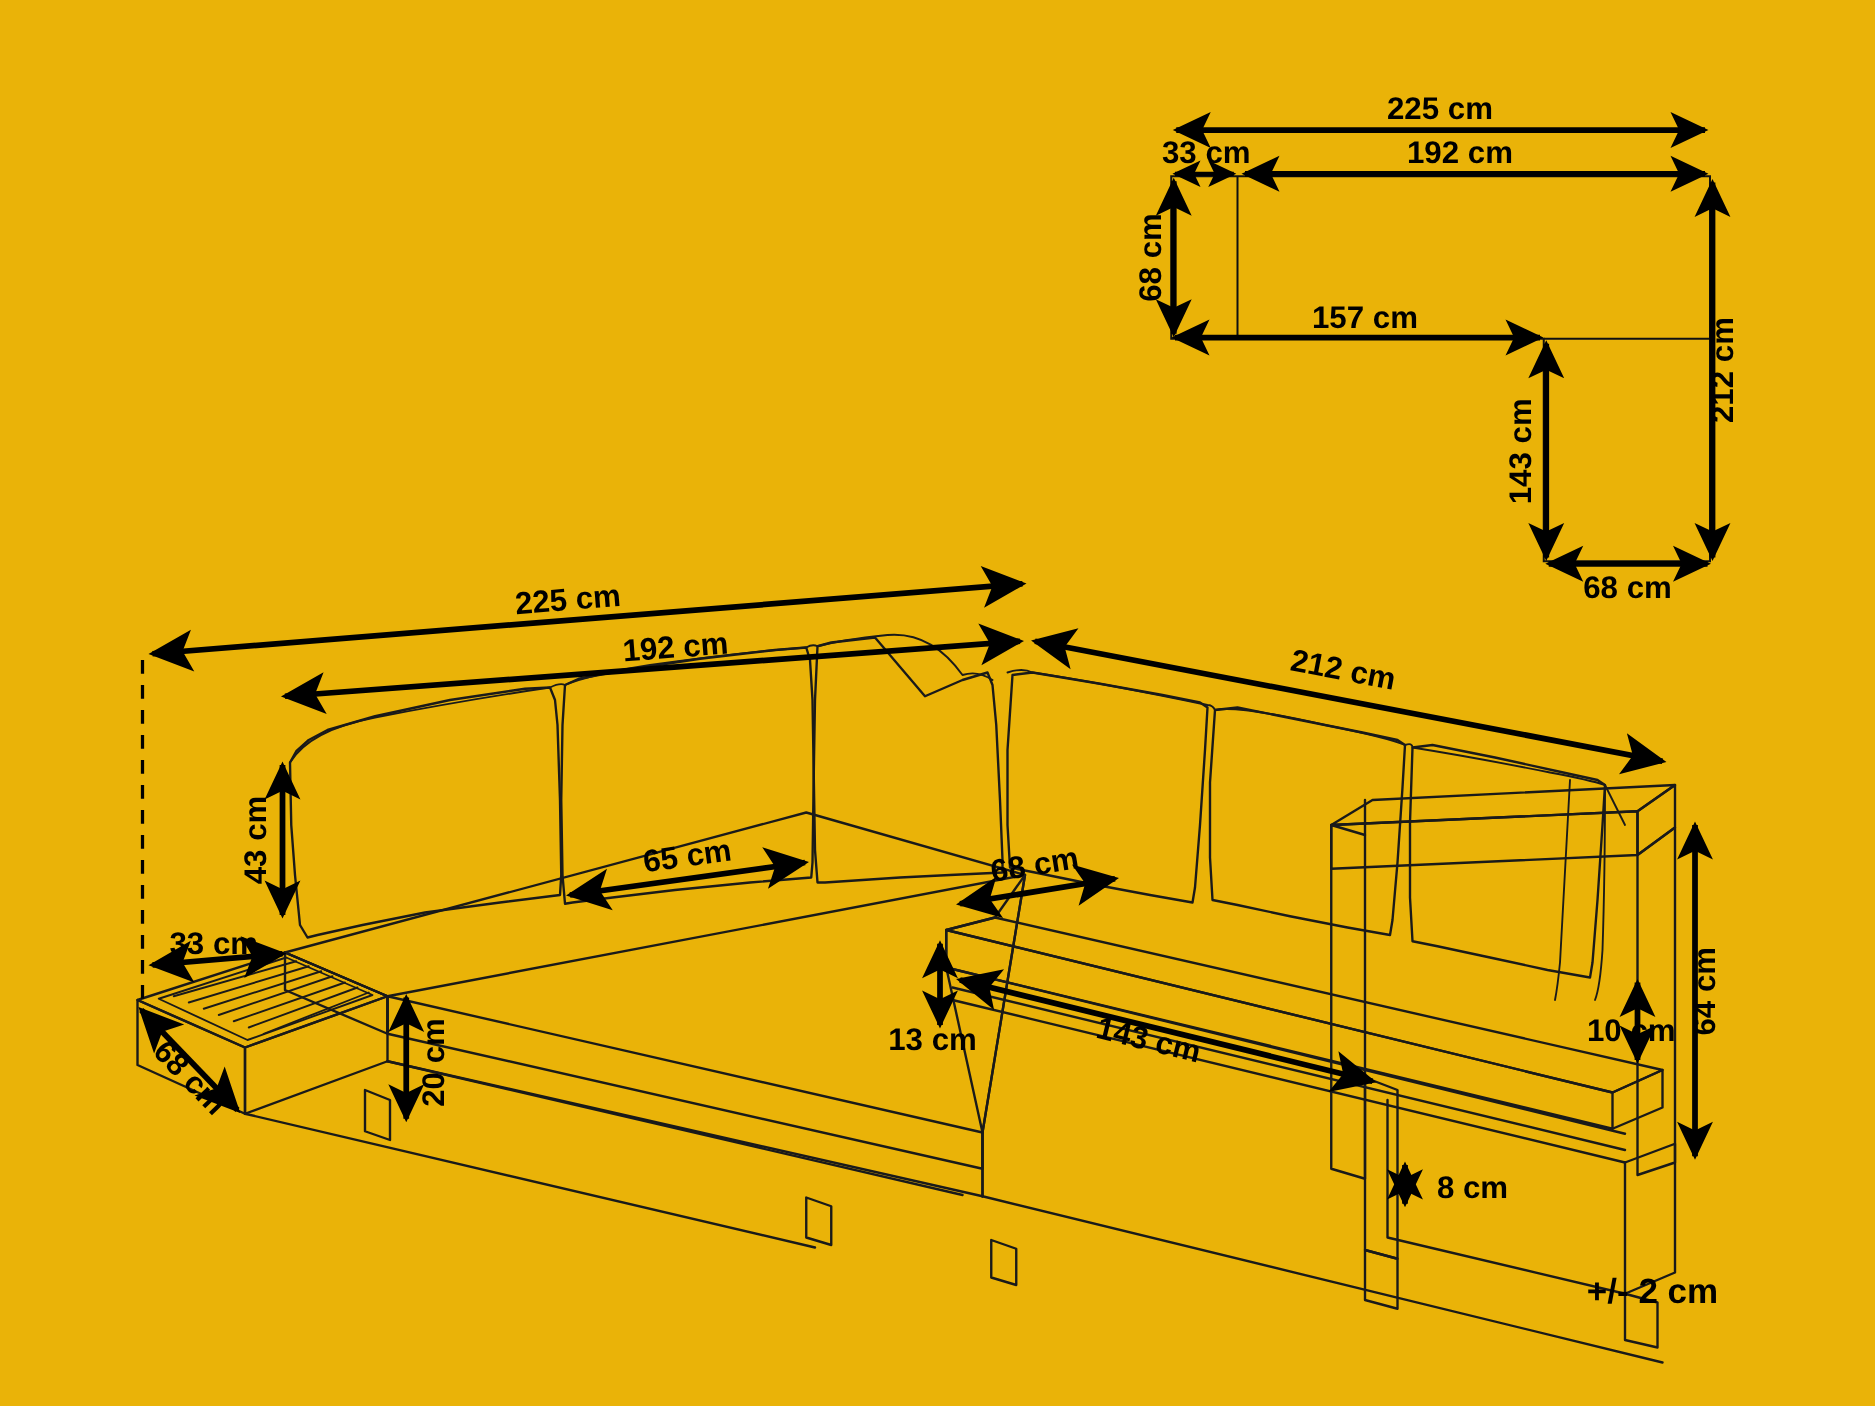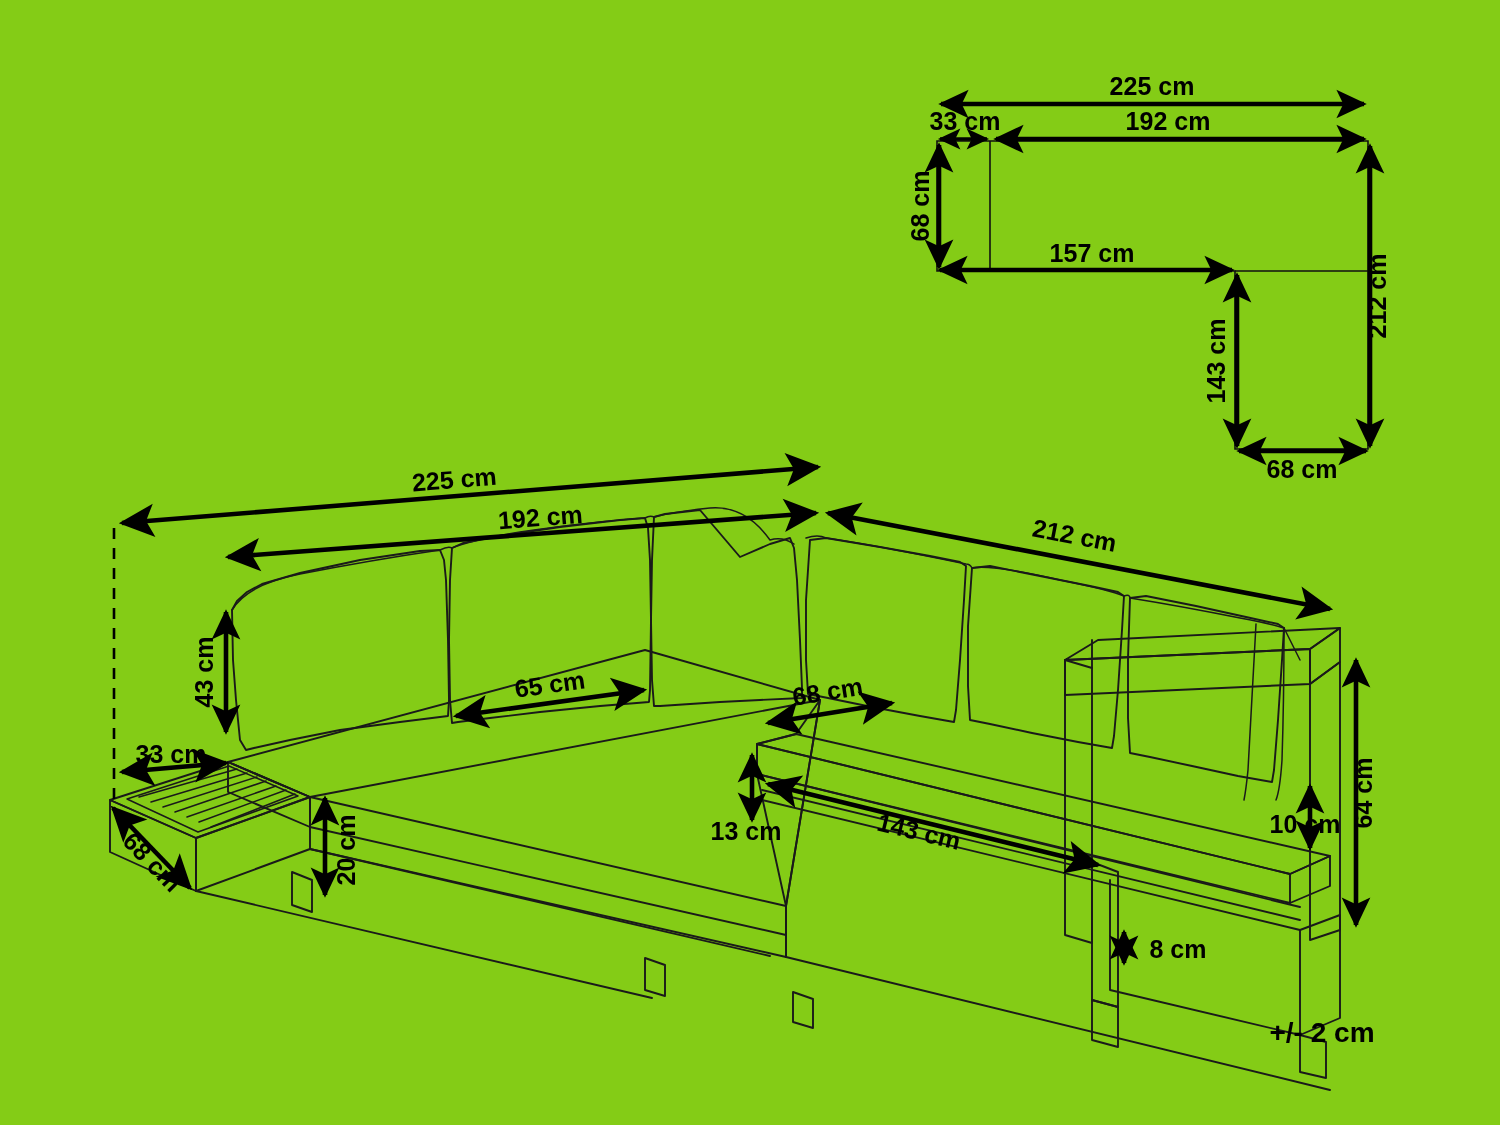--- a/index.html
+++ b/index.html
@@ -10,21 +10,21 @@
   body {
     width: 1500px;
     height: 1125px;
     font-family: "Liberation Sans", sans-serif;
     overflow: hidden;
   }
   #sheet {
     position: relative;
     width: 1500px;
     height: 1125px;
-    background: #84cc16;
+    background: #eab308;
   }
   svg#drawing {
     display: block;
     width: 1500px;
     height: 1125px;
   }
   .outline {
     fill: none;
     stroke: #1a1a1a;
     stroke-width: 1.9;

